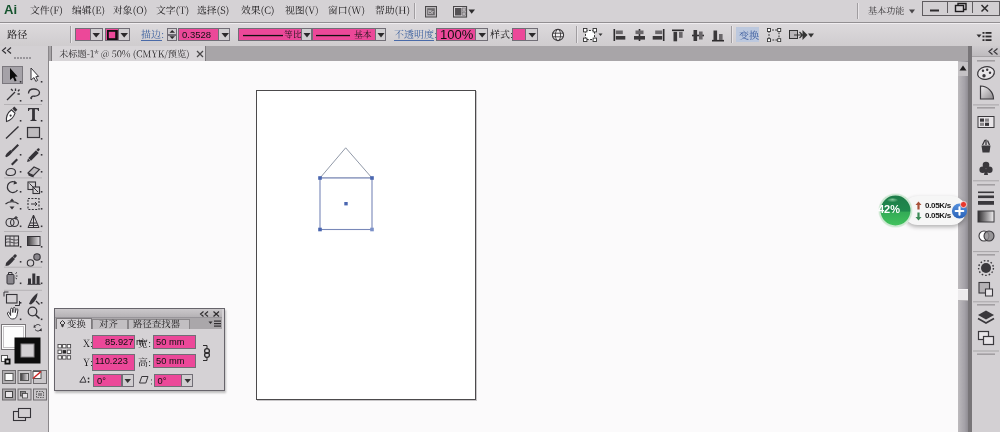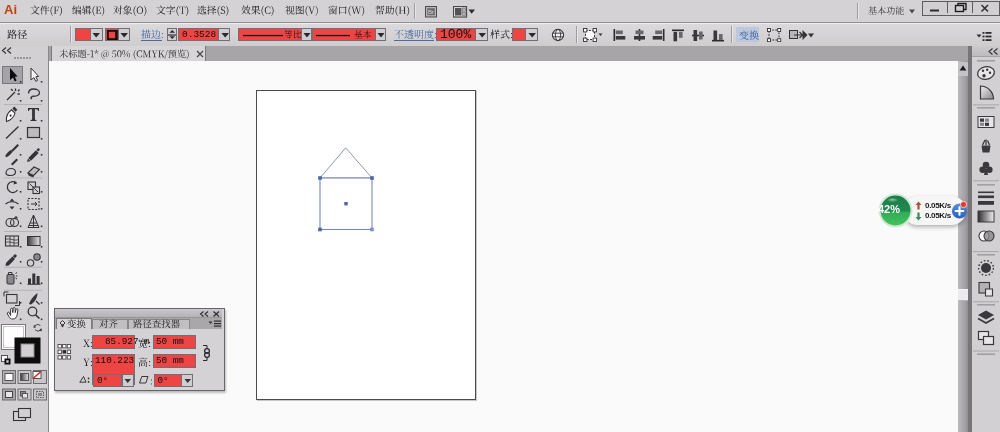--- a/index.html
+++ b/index.html
@@ -1,26 +1,26 @@
 <!DOCTYPE html>
 <html><head><meta charset="utf-8"><title>Ai</title><style>
 html,body{margin:0;padding:0}
 body{width:1000px;height:432px;position:relative;overflow:hidden;
  font-family:"Liberation Sans",sans-serif;background:#fbfafb}
 .abs{position:absolute}
-.fld{position:absolute;background:#ef4444;border:1px solid #716e76;box-sizing:border-box;
- font-family:Liberation Mono, monospace;color:#111}
+.fld{position:absolute;background:#ec4899;border:1px solid #716e76;box-sizing:border-box;
+ font-family:Liberation Sans, sans-serif;color:#111}
 .dbtn{position:absolute;background:#d0cdd0;border:1px solid #716e76;box-sizing:border-box}
 .sep{position:absolute;width:1px;background:#a09da0;border-right:1px solid #e8e5e8}
 </style></head>
 <body>
 
 <div class="abs" style="left:0;top:0;width:1000px;height:22px;background:#d5d2d5;border-bottom:1px solid #928f92"></div>
 
-<div class="abs" style="left:4px;top:2px;font:bold 13px 'Liberation Sans',sans-serif;color:#c2410c;letter-spacing:0px">Ai</div>
+<div class="abs" style="left:4px;top:2px;font:bold 13px 'Liberation Sans',sans-serif;color:#14532d;letter-spacing:0px">Ai</div>
 
 <svg class="abs" style="left:30px;top:3.42px" width="35" height="16" viewBox="0 -10.78 35 16">
     <path d="M4 -8.2 3.9 -8.1C4.4 -7.7 5 -7 5.2 -6.4C5.9 -5.9 6.3 -7.5 4 -8.2ZM6.9 -5.8C6.5 -4.4 5.9 -3.2 4.9 -2.1C3.9 -3.1 3.1 -4.3 2.7 -5.8ZM8.5 -6.7 8 -6.1H0.5L0.5 -5.8H2.5C2.9 -4.1 3.6 -2.8 4.5 -1.7C3.5 -0.7 2.1 0.1 0.4 0.6L0.5 0.8C2.3 0.3 3.8 -0.4 4.9 -1.3C5.9 -0.4 7.2 0.3 8.7 0.8C8.9 0.4 9.1 0.2 9.5 0.2L9.5 0.1C7.9 -0.3 6.5 -0.9 5.4 -1.8C6.5 -2.8 7.2 -4.2 7.7 -5.8H9.1C9.3 -5.8 9.3 -5.8 9.4 -5.9C9 -6.3 8.5 -6.7 8.5 -6.7Z M15.6 -8.1V-5.9H14.1C14.3 -6.3 14.5 -6.8 14.6 -7.2C14.8 -7.2 14.9 -7.3 14.9 -7.4L13.9 -7.7C13.7 -6.2 13.2 -4.8 12.6 -3.8L12.7 -3.7C13.2 -4.2 13.6 -4.9 14 -5.6H15.6V-3.3H12.6L12.7 -3H15.6V0.8H15.7C16 0.8 16.3 0.6 16.3 0.5V-3H19C19.2 -3 19.3 -3 19.3 -3.1C19 -3.4 18.4 -3.9 18.4 -3.9L18 -3.3H16.3V-5.6H18.7C18.9 -5.6 19 -5.7 19 -5.8C18.7 -6.1 18.2 -6.5 18.2 -6.5L17.7 -5.9H16.3V-7.7C16.5 -7.8 16.6 -7.8 16.6 -8ZM12.3 -8.2C11.8 -6.4 11 -4.5 10.1 -3.3L10.3 -3.2C10.7 -3.6 11.1 -4.2 11.5 -4.7V0.8H11.6C11.8 0.8 12.1 0.6 12.1 0.5V-5.3C12.3 -5.3 12.4 -5.4 12.4 -5.5L12 -5.6C12.4 -6.3 12.7 -7 12.9 -7.7C13.1 -7.7 13.3 -7.8 13.3 -7.9Z M21.2 -3C21.2 -4.8 21.6 -6.1 22.9 -7.9L22.7 -8C21.2 -6.5 20.5 -4.9 20.5 -3C20.5 -1 21.2 0.6 22.7 2.1L22.9 1.9C21.6 0.2 21.2 -1.1 21.2 -3Z M28.6 -5.4H29L28.9 -7.1H23.7V-6.8L24.7 -6.8C24.7 -5.8 24.7 -4.8 24.7 -3.8V-3.3C24.7 -2.3 24.7 -1.3 24.7 -0.4L23.7 -0.3V0H26.7V-0.3L25.6 -0.4C25.6 -1.3 25.6 -2.3 25.6 -3.5H27.3L27.5 -2.4H27.8V-4.8H27.5L27.3 -3.8H25.6C25.6 -4.9 25.6 -5.8 25.6 -6.8H28.3Z M31.3 -3C31.3 -1.1 30.9 0.1 29.6 1.9L29.8 2.1C31.3 0.6 32 -1 32 -3C32 -4.9 31.3 -6.5 29.8 -8L29.6 -7.9C30.9 -6.1 31.3 -4.8 31.3 -3Z" fill="#1c1a1c"></path>
   </svg>
 
 <svg class="abs" style="left:72px;top:3.42px" width="36" height="16" viewBox="0 -10.78 36 16">
     <path d="M0.4 -0.7 0.8 0.1C0.9 0.1 1 0 1 -0.1C2 -0.6 2.8 -1.1 3.3 -1.4L3.3 -1.5C2.1 -1.2 1 -0.8 0.4 -0.7ZM2.9 -7.7 1.9 -8.2C1.7 -7.4 1 -6 0.5 -5.4C0.5 -5.3 0.3 -5.3 0.3 -5.3L0.6 -4.4C0.7 -4.4 0.8 -4.5 0.8 -4.6C1.2 -4.7 1.7 -4.8 2 -4.9C1.6 -4.1 1.1 -3.4 0.6 -2.9C0.6 -2.9 0.4 -2.8 0.4 -2.8L0.8 -2C0.9 -2 0.9 -2.1 1 -2.2C2 -2.5 2.9 -2.8 3.4 -3L3.3 -3.1C2.5 -3 1.6 -2.9 1 -2.9C1.9 -3.7 2.8 -4.9 3.3 -5.8C3.5 -5.7 3.6 -5.8 3.7 -5.9L2.8 -6.4C2.6 -6.1 2.5 -5.7 2.2 -5.2C1.7 -5.2 1.2 -5.2 0.8 -5.2C1.4 -5.9 2.1 -6.9 2.5 -7.6C2.7 -7.6 2.8 -7.6 2.9 -7.7ZM5 -2.1V-3.5H5.9V-2.1ZM6.3 0.1V-1.8H7.1V-0.1H7.2C7.4 -0.1 7.6 -0.2 7.6 -0.2V-1.8H8.4V-0.1C8.4 0 8.4 0.1 8.3 0.1C8.1 0.1 7.6 0 7.6 0V0.2C7.9 0.2 8 0.3 8.1 0.4C8.2 0.5 8.2 0.6 8.2 0.8C8.9 0.7 9 0.4 9 -0V-3.4C9.1 -3.5 9.3 -3.5 9.3 -3.6L8.6 -4.1L8.3 -3.8H5.2L4.5 -4.1V0.7H4.6C4.9 0.7 5 0.6 5 0.5V-1.8H5.9V0.3H5.9C6.2 0.3 6.3 0.2 6.3 0.1ZM3.8 -7V-4.5C3.8 -2.7 3.6 -0.8 2.6 0.7L2.7 0.8C4.2 -0.7 4.4 -2.9 4.4 -4.5V-5H8.2V-4.6H8.3C8.5 -4.6 8.8 -4.7 8.8 -4.7V-6.6C9 -6.6 9.1 -6.7 9.2 -6.7L8.5 -7.2L8.2 -6.9H6.7C7 -7 7.1 -7.9 5.8 -8.3L5.7 -8.2C5.9 -7.9 6.3 -7.4 6.3 -7C6.4 -7 6.4 -6.9 6.5 -6.9H4.5L3.8 -7.2ZM4.4 -5.3V-6.6H8.2V-5.3ZM8.4 -2.1H7.6V-3.5H8.4ZM7.1 -2.1H6.3V-3.5H7.1Z M12.5 -7.9 11.6 -8.2C11.5 -7.7 11.3 -7.1 11.2 -6.4H10.1L10.1 -6.2H11.1C10.9 -5.4 10.7 -4.6 10.5 -4C10.3 -4 10.2 -3.9 10 -3.8L10.7 -3.3L11.1 -3.6H12V-1.9C11.2 -1.7 10.5 -1.6 10.2 -1.5L10.6 -0.7C10.7 -0.7 10.8 -0.8 10.8 -0.9L12 -1.4V0.8H12.1C12.4 0.8 12.6 0.6 12.6 0.6V-1.7L14.1 -2.3L14 -2.5L12.6 -2.1V-3.6H13.7C13.9 -3.6 14 -3.6 14 -3.8C13.7 -4 13.3 -4.4 13.3 -4.4L12.9 -3.9H12.6V-5.2C12.8 -5.3 12.9 -5.3 12.9 -5.5L12 -5.6V-3.9H11C11.2 -4.5 11.5 -5.4 11.7 -6.2H13.7C13.9 -6.2 14 -6.2 14 -6.3C13.7 -6.6 13.2 -7 13.2 -7L12.8 -6.4H11.8C11.9 -6.9 12 -7.4 12.1 -7.7C12.3 -7.7 12.4 -7.8 12.5 -7.9ZM18.3 -5.6 17.9 -5.1H13.4L13.5 -4.8H14.3V-0.8L13.2 -0.6L13.3 -0.3L17.4 -0.9V0.8H17.5C17.8 0.8 18 0.6 18 0.6V-1L19.1 -1.1C19.2 -1.1 19.3 -1.2 19.3 -1.3C19.1 -1.5 18.6 -2 18.6 -2L18.2 -1.3L18 -1.2V-4.8H18.9C19 -4.8 19.1 -4.8 19.1 -4.9C18.8 -5.2 18.3 -5.6 18.3 -5.6ZM17.4 -1.2 15 -0.8V-2.1H17.4ZM17.4 -4.8V-3.8H15V-4.8ZM17.4 -2.4H15V-3.5H17.4ZM14.9 -6.2V-7.4H17.5V-6.2ZM14.3 -8V-5.4H14.4C14.8 -5.4 14.9 -5.6 14.9 -5.6V-5.9H17.5V-5.5H17.6C17.9 -5.5 18.1 -5.7 18.1 -5.7V-7.4C18.3 -7.4 18.4 -7.5 18.5 -7.5L17.8 -8.1L17.5 -7.7H15.1Z M21.2 -3C21.2 -4.8 21.6 -6.1 22.9 -7.9L22.7 -8C21.2 -6.5 20.5 -4.9 20.5 -3C20.5 -1 21.2 0.6 22.7 2.1L22.9 1.9C21.6 0.2 21.2 -1.1 21.2 -3Z M28.5 -5.4H29L28.9 -7.1H23.7V-6.8L24.7 -6.8C24.7 -5.8 24.7 -4.8 24.7 -3.8V-3.3C24.7 -2.3 24.7 -1.3 24.7 -0.4L23.7 -0.3V0H29.1L29.1 -1.8H28.7L28.4 -0.3H25.6C25.6 -1.3 25.6 -2.3 25.6 -3.5H27.3L27.4 -2.5H27.8V-4.8H27.4L27.3 -3.8H25.6C25.6 -4.9 25.6 -5.8 25.6 -6.8H28.3Z M31.5 -3C31.5 -1.1 31.2 0.1 29.9 1.9L30 2.1C31.5 0.6 32.2 -1 32.2 -3C32.2 -4.9 31.5 -6.5 30 -8L29.9 -7.9C31.1 -6.1 31.5 -4.8 31.5 -3Z" fill="#1c1a1c"></path>
   </svg>
 
 <svg class="abs" style="left:113px;top:3.42px" width="37" height="16" viewBox="0 -10.78 37 16">
@@ -746,21 +746,21 @@
 <svg class="abs" style="left:137.5px;top:335.5px" width="16" height="17" viewBox="0 -11 16 17">
     <path d="M6 -2.2 5.1 -2.3V-0.1C5.1 0.4 5.3 0.5 6.1 0.5H7.3C9 0.5 9.3 0.4 9.3 0.1C9.3 0 9.2 -0.1 9 -0.1L9 -1.2H8.9C8.8 -0.7 8.7 -0.3 8.6 -0.2C8.6 -0.1 8.5 -0.1 8.4 -0.1C8.2 -0.1 7.8 -0.1 7.3 -0.1H6.2C5.8 -0.1 5.7 -0.1 5.7 -0.2V-1.9C5.9 -2 6 -2.1 6 -2.2ZM5.5 -3.4 4.5 -3.5C4.4 -1.9 4.3 -0.5 0.5 0.6L0.6 0.8C4.8 -0.2 5 -1.7 5.2 -3.1C5.4 -3.1 5.5 -3.2 5.5 -3.4ZM2.1 -4.4V-1.1H2.2C2.5 -1.1 2.7 -1.2 2.7 -1.3V-3.8H7.1V-1.2H7.2C7.5 -1.2 7.8 -1.3 7.8 -1.4V-3.7C7.9 -3.8 8 -3.8 8.1 -3.9L7.4 -4.5L7.1 -4.1H2.9ZM4.2 -8.4 4.1 -8.3C4.4 -8.1 4.7 -7.6 4.8 -7.2C5.5 -6.7 6.1 -8.1 4.2 -8.4ZM8.2 -6 7.7 -5.4H6.7V-6.2C6.9 -6.2 7 -6.3 7 -6.5L6.1 -6.6V-5.4H3.8V-6.2C4.1 -6.3 4.2 -6.4 4.2 -6.5L3.2 -6.6V-5.4H1L1.1 -5.1H3.2V-4.3H3.3C3.6 -4.3 3.8 -4.5 3.8 -4.5V-5.1H6.1V-4.3H6.2C6.4 -4.3 6.7 -4.4 6.7 -4.5V-5.1H8.8C8.9 -5.1 9 -5.2 9 -5.3C8.7 -5.6 8.2 -6 8.2 -6ZM1.5 -7.7H1.4C1.4 -7.1 1.1 -6.6 0.8 -6.4C0.6 -6.2 0.5 -6 0.6 -5.8C0.7 -5.6 1 -5.6 1.2 -5.8C1.4 -6 1.6 -6.3 1.7 -6.8H8.4C8.4 -6.5 8.3 -6.2 8.2 -6L8.4 -5.9C8.6 -6.1 9 -6.4 9.2 -6.7C9.3 -6.7 9.5 -6.7 9.5 -6.8L8.8 -7.5L8.4 -7.1H1.7C1.6 -7.2 1.6 -7.5 1.5 -7.7Z M11.6 0.1C12 0.1 12.2 -0.1 12.2 -0.5C12.2 -0.8 12 -1.1 11.6 -1.1C11.3 -1.1 11 -0.8 11 -0.5C11 -0.1 11.3 0.1 11.6 0.1ZM11.6 -3.8C12 -3.8 12.2 -4.1 12.2 -4.4C12.2 -4.8 12 -5 11.6 -5C11.3 -5 11 -4.8 11 -4.4C11 -4.1 11.3 -3.8 11.6 -3.8Z" fill="#141214"></path>
   </svg>
 
 <div class="fld" style="left:153px;top:335px;width:43px;height:13.5px;font-size:9.3px;line-height:12px;padding-left:2px">50 mm</div>
 
 <svg class="abs" style="left:83px;top:354.5px" width="13" height="17" viewBox="0 -11 13 17">
     <path d="M4.3 -7 5.4 -6.9 3.7 -3.3 2 -6.9 3.1 -7V-7.3H0.3V-7L1 -6.9L3 -2.9C3 -1.7 3 -1.1 3 -0.4L1.8 -0.3V0H5.1V-0.3L3.9 -0.4C3.9 -1.1 3.9 -1.7 3.9 -3L5.8 -6.9L6.7 -7V-7.3H4.3Z M8.5 0.1C8.8 0.1 9.1 -0.1 9.1 -0.5C9.1 -0.8 8.8 -1.1 8.5 -1.1C8.1 -1.1 7.9 -0.8 7.9 -0.5C7.9 -0.1 8.1 0.1 8.5 0.1ZM8.5 -3.8C8.8 -3.8 9.1 -4.1 9.1 -4.4C9.1 -4.8 8.8 -5 8.5 -5C8.1 -5 7.9 -4.8 7.9 -4.4C7.9 -4.1 8.1 -3.8 8.5 -3.8Z" fill="#141214"></path>
   </svg>
 
-<div class="fld" style="left:92px;top:354px;width:43px;height:31px;font-size:9.3px;line-height:12px;padding-left:2px">110.223</div>
+<div class="fld" style="left:92px;top:354px;width:43px;height:17px;font-size:9.3px;line-height:12px;padding-left:2px">110.223</div>
 
 <svg class="abs" style="left:137.5px;top:354.5px" width="16" height="17" viewBox="0 -11 16 17">
     <path d="M8.6 -7.8 8.1 -7.2H5.4C5.8 -7.4 5.6 -8.3 4 -8.5L3.9 -8.4C4.3 -8.1 4.9 -7.6 5 -7.2H0.6L0.6 -6.9H9.2C9.4 -6.9 9.5 -6.9 9.5 -7C9.1 -7.4 8.6 -7.8 8.6 -7.8ZM6.2 -1H3.9V-2.2H6.2ZM3.9 -0.3V-0.7H6.2V-0.2H6.3C6.5 -0.2 6.8 -0.4 6.8 -0.5V-2.1C7 -2.1 7.1 -2.2 7.2 -2.3L6.4 -2.8L6.1 -2.5H3.9L3.2 -2.8V-0.1H3.3C3.6 -0.1 3.9 -0.2 3.9 -0.3ZM6.8 -4.7H3.3V-5.8H6.8ZM3.3 -4.1V-4.4H6.8V-4H6.9C7.1 -4 7.4 -4.1 7.4 -4.2V-5.7C7.6 -5.8 7.8 -5.8 7.8 -5.9L7 -6.5L6.7 -6.1H3.4L2.7 -6.4V-3.9H2.8C3.1 -3.9 3.3 -4.1 3.3 -4.1ZM1.9 0.6V-3.3H8.3V-0.2C8.3 -0 8.2 0 8.1 0C7.8 0 6.9 -0 6.9 -0V0.1C7.3 0.1 7.6 0.2 7.7 0.3C7.8 0.4 7.9 0.6 7.9 0.8C8.8 0.7 8.9 0.4 8.9 -0.1V-3.1C9.1 -3.2 9.3 -3.2 9.4 -3.3L8.5 -4L8.2 -3.6H2L1.2 -3.9V0.8H1.4C1.6 0.8 1.9 0.6 1.9 0.6Z M11.6 0.1C12 0.1 12.2 -0.1 12.2 -0.5C12.2 -0.8 12 -1.1 11.6 -1.1C11.3 -1.1 11 -0.8 11 -0.5C11 -0.1 11.3 0.1 11.6 0.1ZM11.6 -3.8C12 -3.8 12.2 -4.1 12.2 -4.4C12.2 -4.8 12 -5 11.6 -5C11.3 -5 11 -4.8 11 -4.4C11 -4.1 11.3 -3.8 11.6 -3.8Z" fill="#141214"></path>
   </svg>
 
 <div class="fld" style="left:153px;top:354px;width:43px;height:13.5px;font-size:9.3px;line-height:12px;padding-left:2px">50 mm</div>
 
 <svg class="abs" style="left:201px;top:343px" width="12" height="20">
     <path d="M2 2.5 L6 2.5 M2 17.5 L6 17.5" stroke="#2e2c2e" stroke-width="1.1"></path>
     <path d="M6 2.5 L6 6 M6 14 L6 17.5" stroke="#2e2c2e" stroke-width="1.1"></path>

